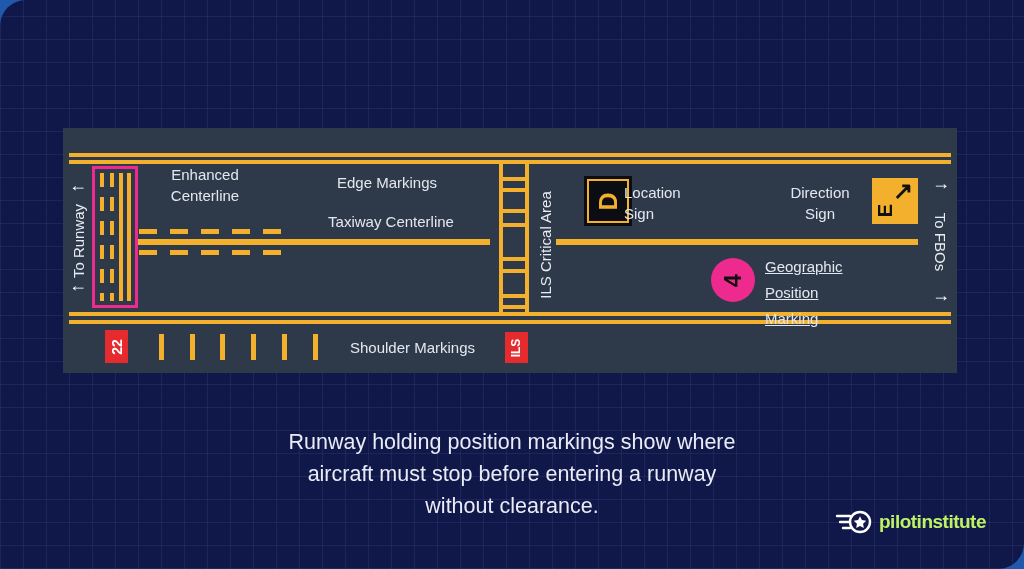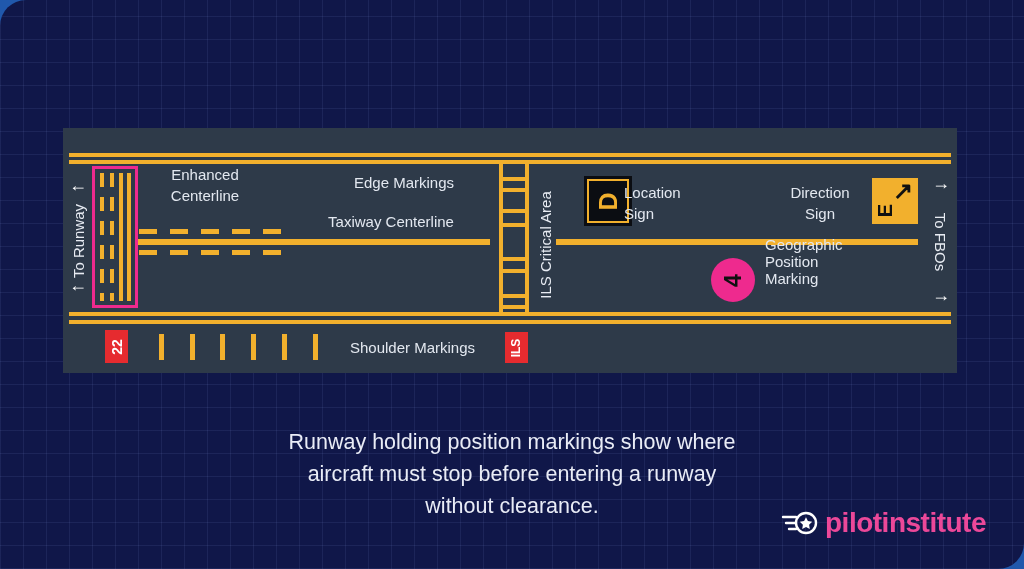--- a/index.html
+++ b/index.html
@@ -103,21 +103,21 @@
   
   .caption {
     position:absolute; left:0; top:426px; width:1024px;
     text-align:center; color:#e9ecf6;
     font-size:21.5px; line-height:32px; white-space:pre-line;
   }
   .logo {
     position:absolute; right:38px; top:507px;
     display:flex; align-items:center; gap:5px;
   }
-  .logo .word { color:#ec4899; font-size:28px; font-weight:800; letter-spacing:-0.5px; }
+  .logo .word { color:#bef264; font-size:19px; font-weight:800; letter-spacing:-0.5px; }
 </style>
 </head>
 <body>
 
 <div class="card">
   <div class="grid"></div>
 
 
   <div class="panel">
 
@@ -132,21 +132,21 @@
       <div class="vbar solid" style="left:24px;"></div>
       <div class="vbar solid" style="left:32px;"></div>
     </div>
 
     <span class="arrow" style="left:6px; top:50px;">←</span>
     <span class="vlabel rot-ccw" style="left:-32px; top:104px; width:96px;">To Runway</span>
     <span class="arrow" style="left:6px; top:150px;">←</span>
 
     <div class="lbl center" style="left:87px; top:36px; width:110px;">Enhanced
 Centerline</div>
-    <div class="lbl center" style="left:280px; top:44px; width:122px;text-align:center;">Edge Markings</div>
+    <div class="lbl center" style="left:263px; top:44px; width:122px;text-align:center;">Edge Markings</div>
     <div class="lbl center" style="left:258px; top:83px; width:140px;">Taxiway Centerline</div>
 
     <div class="dashline" style="top:101px;"></div>
     <div class="dashline" style="top:122px;"></div>
     <div class="cline" style="left:75px; width:352px;"></div>
     <div class="cline" style="left:493px; width:362px;"></div>
 
     <div class="rail" style="left:436px;"></div>
     <div class="rail" style="left:462px;"></div>
     <div class="rung" style="top:49px;"></div>
@@ -174,21 +174,21 @@
       <span class="letter rot-ccw">E</span>
     </div>
 
     <span class="arrow" style="left:869px; top:48px;">→</span>
     <span class="vlabel rot-cw" style="left:832px; top:105px; width:90px;">To FBOs</span>
     <span class="arrow" style="left:869px; top:160px;">→</span>
 
     <div class="geocircle">
       <span class="num rot-ccw">4</span>
     </div>
-    <div class="lbl" style="left:702px; top:108px; line-height:17px;">Geographic
+    <div class="lbl" style="left:702px; top:126px; line-height:26px;text-decoration:underline;">Geographic
 Position
 Marking</div>
 
     <div class="redsign" style="left:42px; top:202px; width:23px; height:33px;">
       <span class="rot-ccw" style="font-size:14px;">22</span>
     </div>
     <div class="shbar" style="left:96px;"></div>
     <div class="shbar" style="left:127px;"></div>
     <div class="shbar" style="left:157px;"></div>
     <div class="shbar" style="left:188px;"></div>

